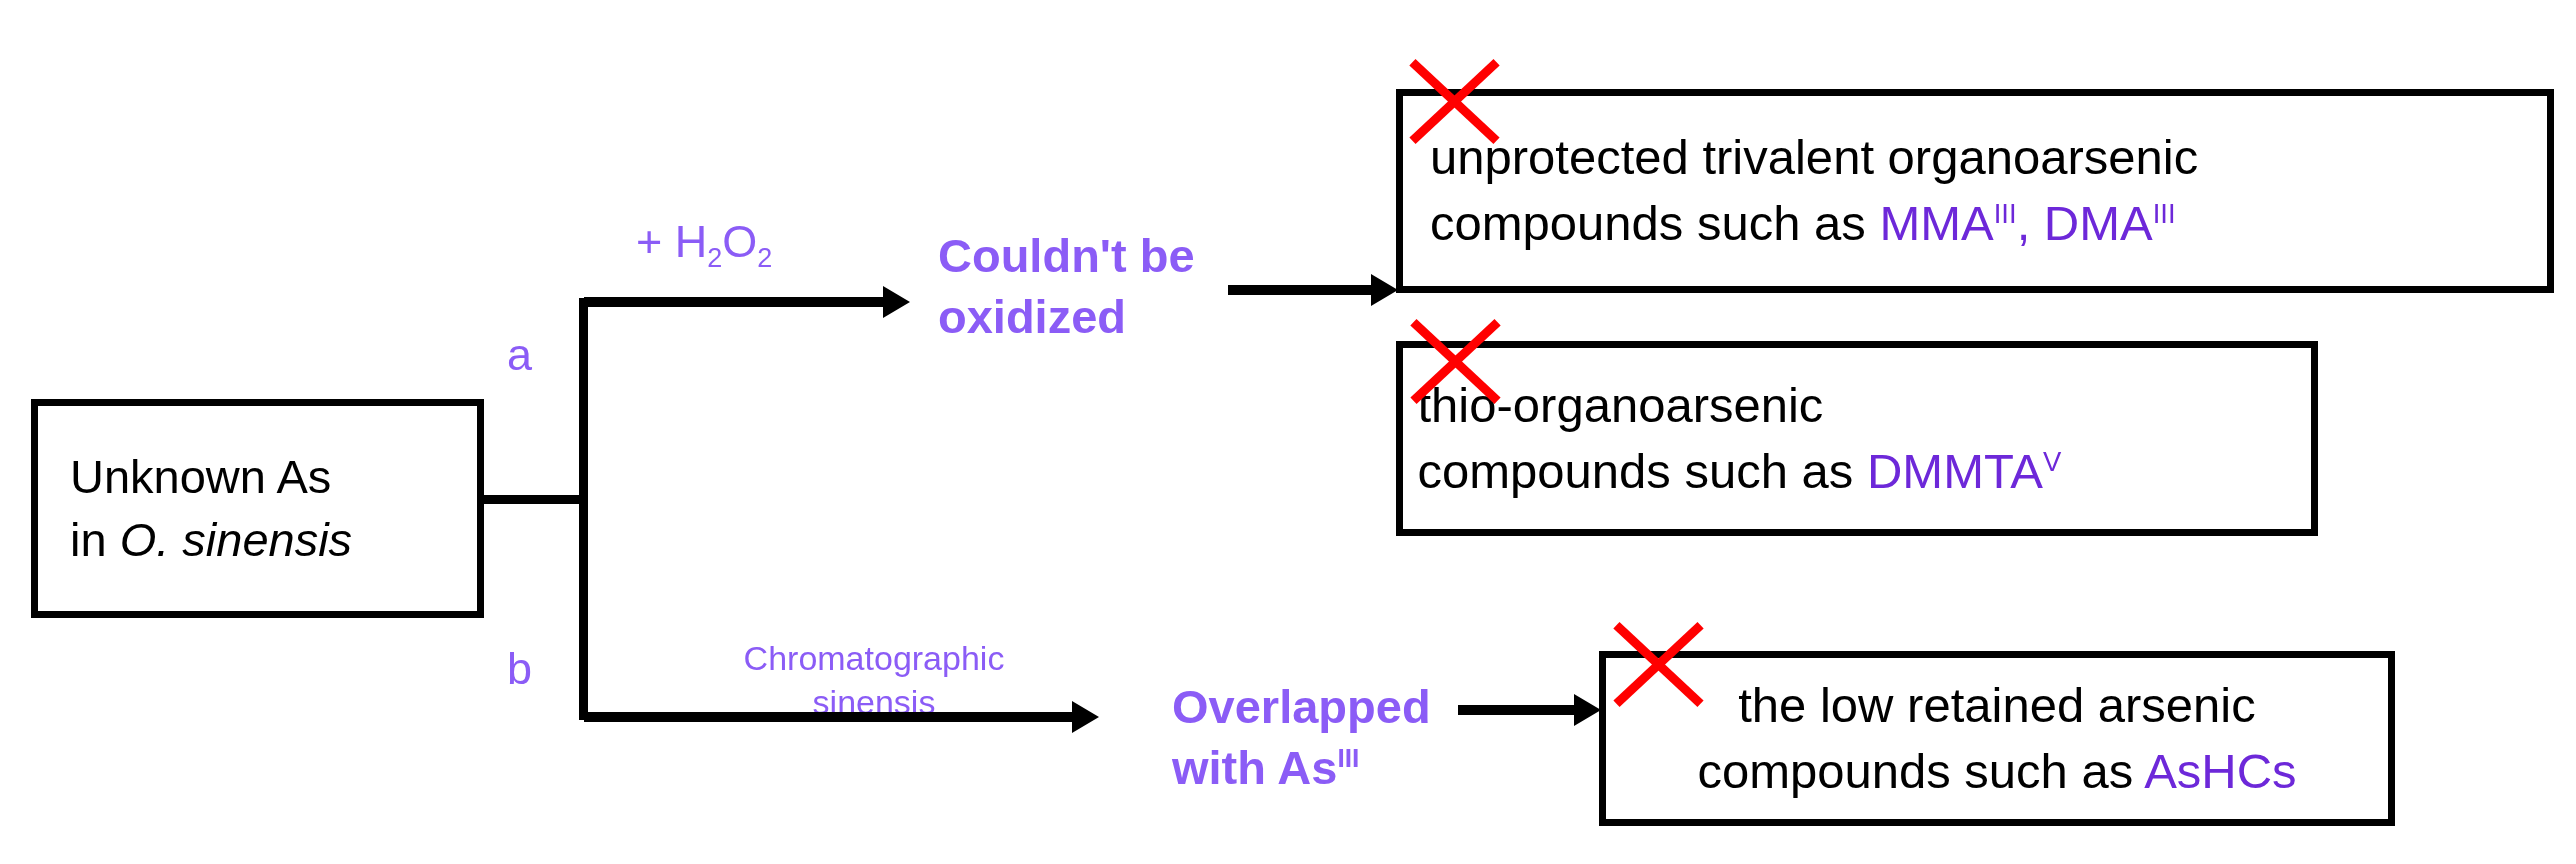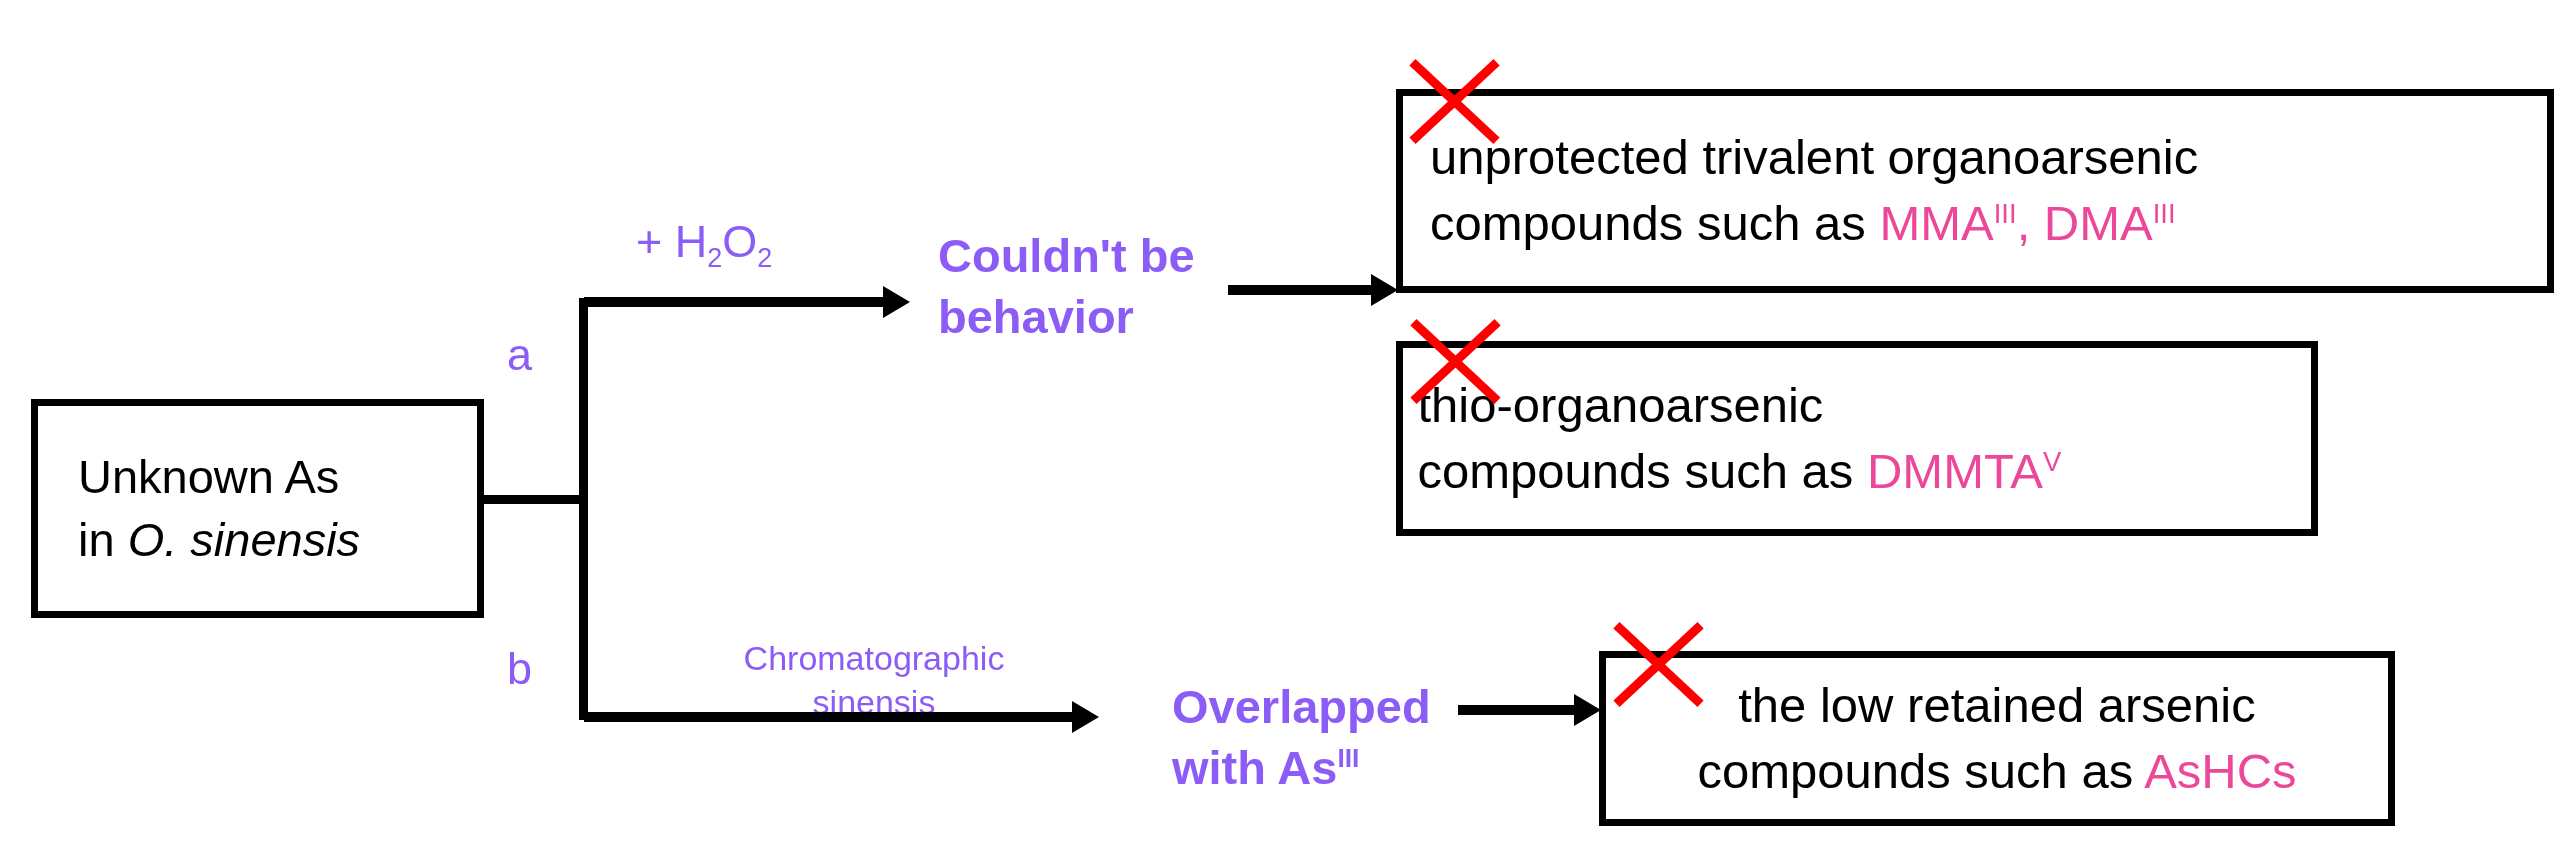--- a/index.html
+++ b/index.html
@@ -29,21 +29,21 @@
   }
   .box .line {
     display: block;
     white-space: nowrap;
     line-height: 1.34;
   }
 
   #box-source {
     left: 31px;  top: 399px;
     width: 453px; height: 219px;
-    padding-left: 40px;
+    padding-left: 32px;
     font-size: 47px;
     text-align: left;
   }
   #box-source .ital { font-style: italic; }
 
   #box-unprotected {
     left: 1396px; top: 89px;
     width: 1158px; height: 204px;
     padding-left: 27px;
     font-size: 49px;
@@ -58,21 +58,21 @@
   }
 
   #box-lowretained {
     left: 1599px; top: 651px;
     width: 796px; height: 175px;
     font-size: 49px;
     text-align: center;
     padding: 0 13px;
   }
 
-  .red { color: #ec4899; }
+  .red { color: #6d28d9; }
   sup { font-size: 0.56em; vertical-align: super; line-height: 0; }
   sub { font-size: 0.60em; vertical-align: sub; line-height: 0; }
 
   
   .hline {
     position: absolute;
     background: #000000;
     height: 8.9px;
   }
   .vline {
@@ -144,21 +144,21 @@
 
   <div class="label lbl-reagent" style="left:636px; top:213px;"><span>+ H</span><sub>2</sub><span>O</span><sub>2</sub></div>
 
   <div class="arrow" style="left:584px; top:286px; width:326px;">
     <div class="shaft" style="width:299px;"></div>
     <div class="head" style="left:299px;"></div>
   </div>
 
   <div class="label lbl-result" style="left:938px; top:197px;">
     <span>Couldn't be</span><br>
-    <span>behavior</span>
+    <span>oxidized</span>
   </div>
 
   <div class="arrow" style="left:1228px; top:274px; width:171px;">
     <div class="shaft" style="width:143px;"></div>
     <div class="head" style="left:143px;"></div>
   </div>
 
   <div class="box" id="box-unprotected">
     <span class="line">unprotected trivalent organoarsenic</span>
     <span class="line"><span>compounds such as </span><span class="red">MMA</span><sup class="red">III</sup><span class="red">, </span><span class="red">DMA</span><sup class="red">III</sup></span>

